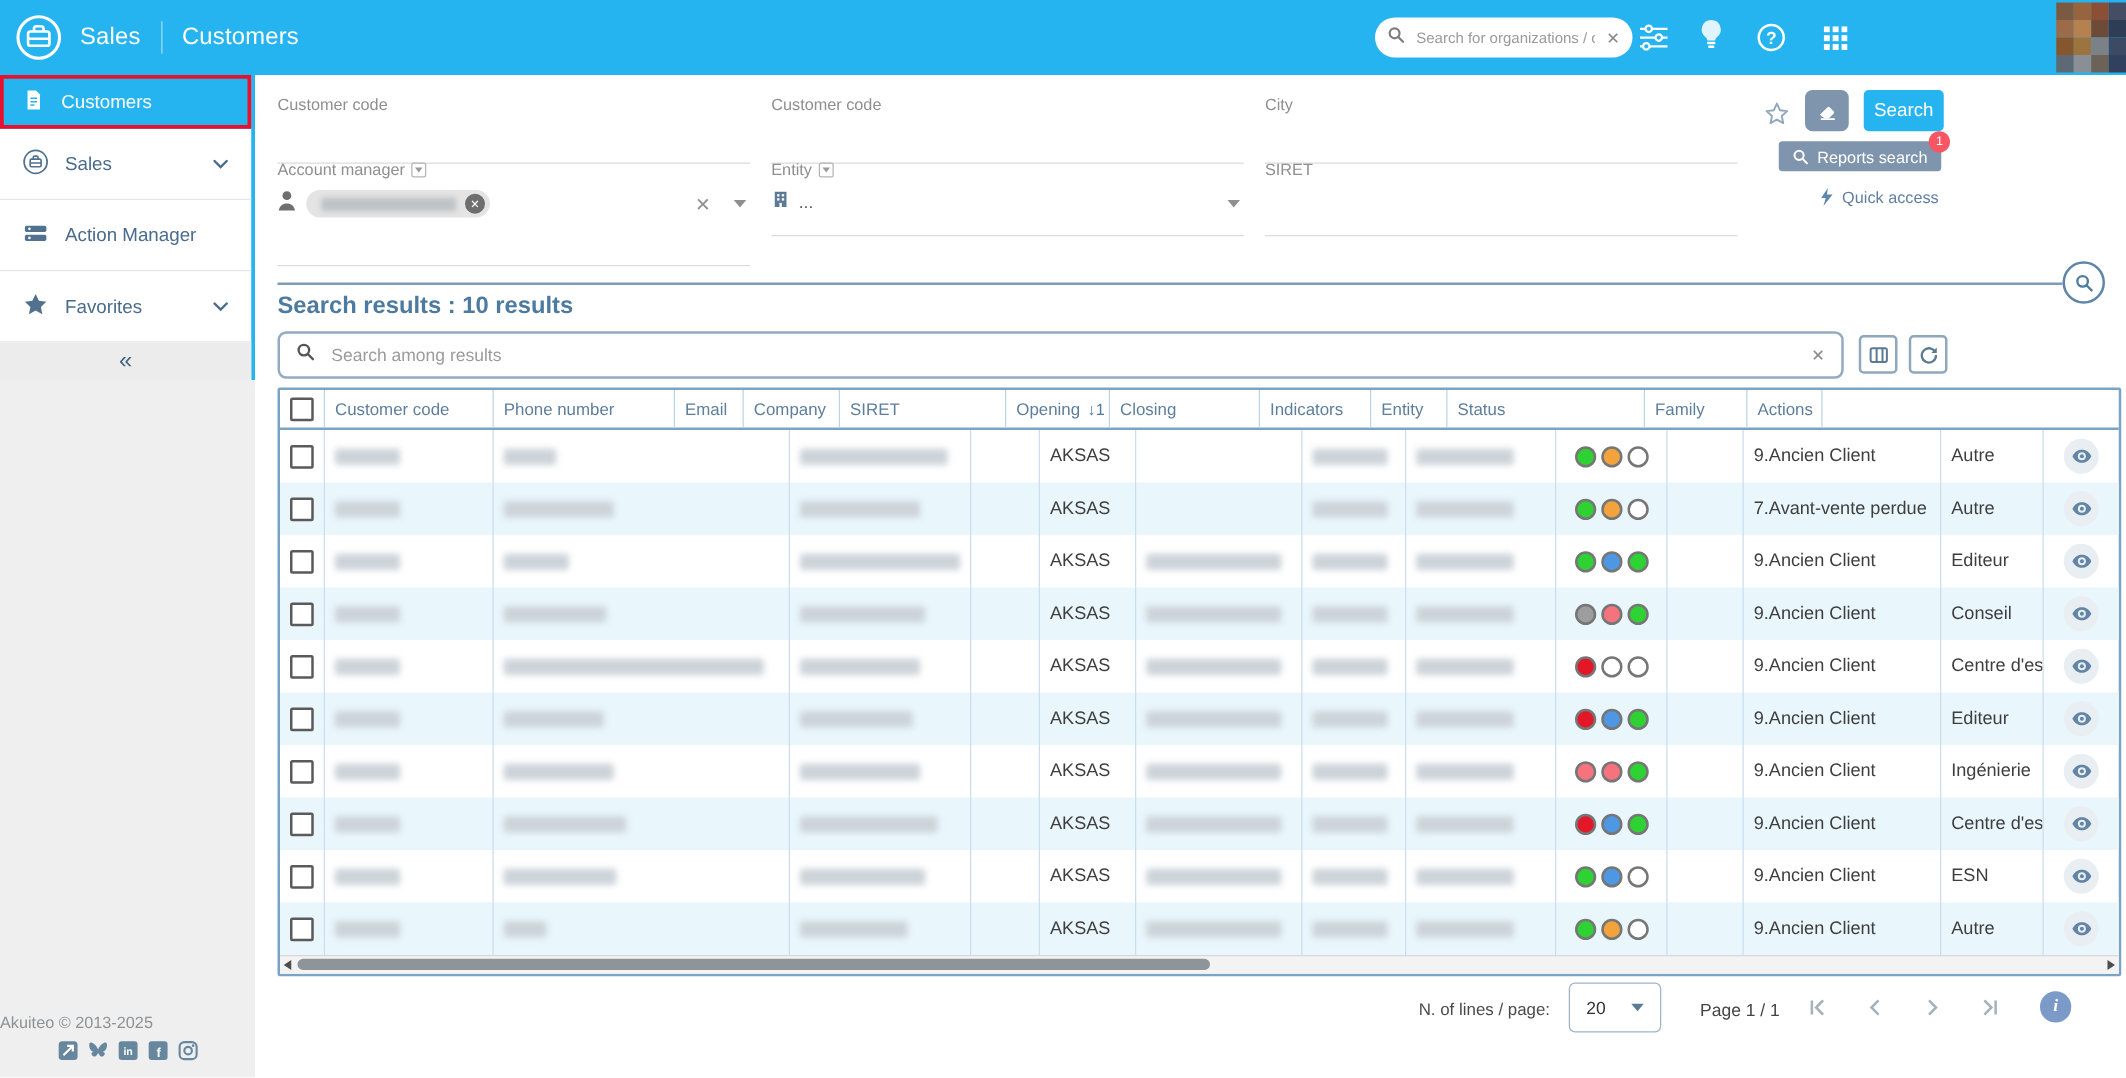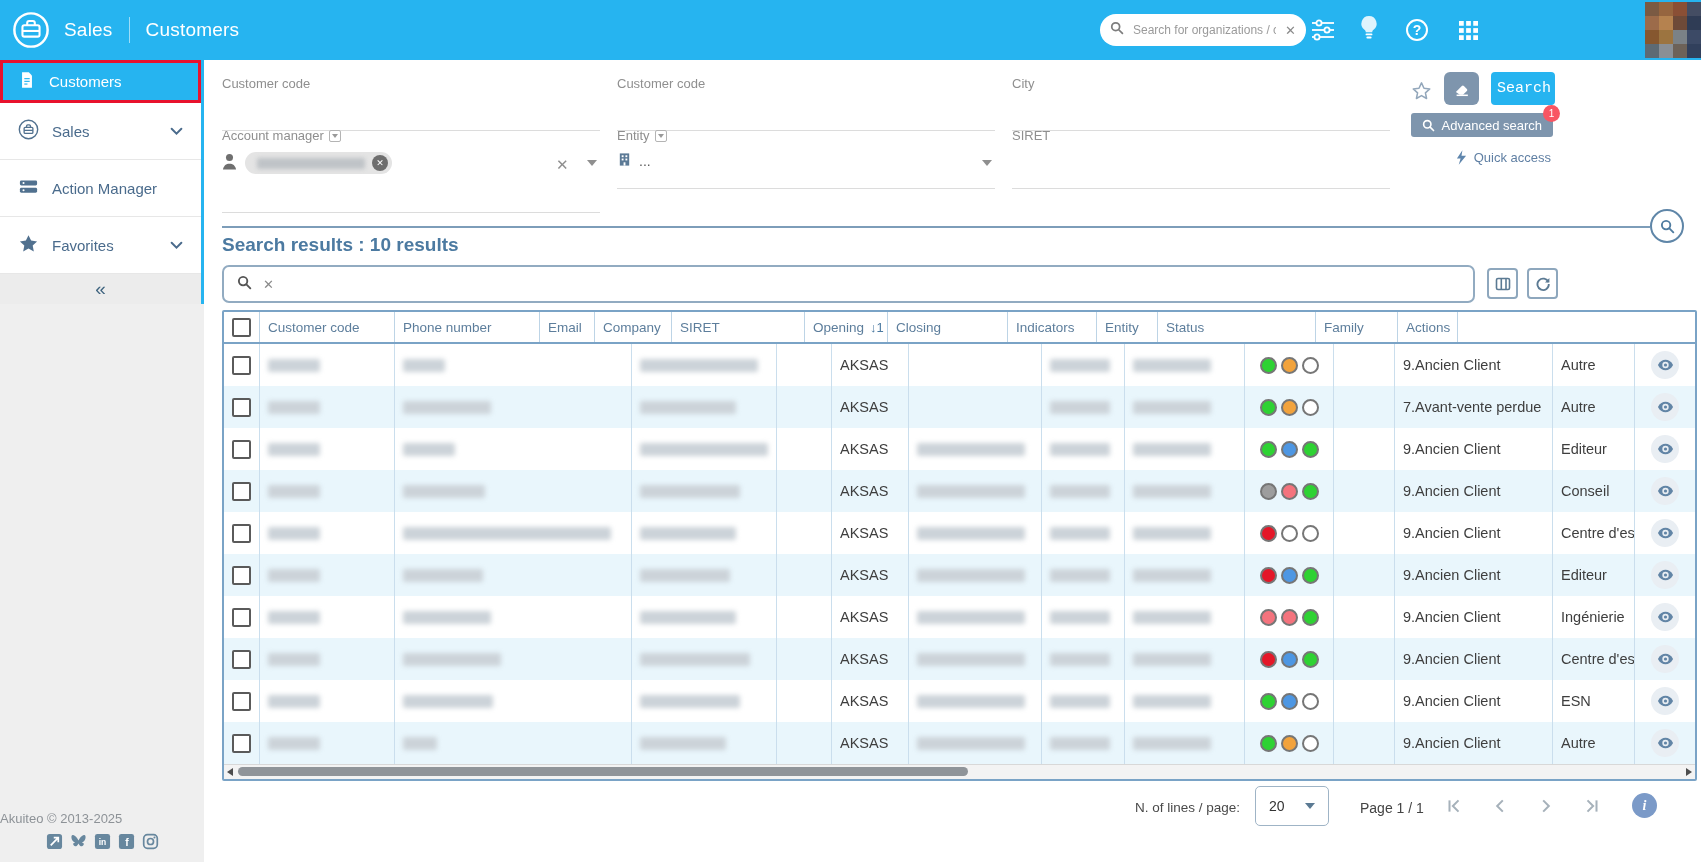--- a/index.html
+++ b/index.html
@@ -44,21 +44,21 @@
   .chip{background:#e4e4e4;border-radius:11px;height:22px;display:flex;align-items:center;gap:7px;padding:0 4px 0 12px;}
   .chip-blur{width:108px;height:11px;background:#bfc3c7;border-radius:2px;filter:blur(2px);}
   .chip-x{width:16px;height:16px;border-radius:50%;background:#6e6e6e;color:#fff;font-size:9px;display:flex;align-items:center;justify-content:center;}
   .fx{position:absolute;color:#8f8f8f;font-size:15px;line-height:1;}
   .tri-down{width:0;height:0;border-left:5px solid transparent;border-right:5px solid transparent;border-top:6px solid #8f8f8f;position:absolute;}
   .ent-field{position:absolute;left:413px;top:92px;display:flex;align-items:center;gap:7px;font-size:14px;color:#5a5a5a;}
   .star-fav{position:absolute;left:1206px;top:20px;}
   .eraser-btn{position:absolute;left:1240px;top:12px;width:35px;height:33px;background:#7e95ad;border-radius:6px;
               display:flex;align-items:center;justify-content:center;}
   .search-btn{position:absolute;left:1287px;top:12px;width:64px;height:33px;background:#26b4f0;border:none;border-radius:4px;
-              color:#fff;font-size:15px;font-family:Liberation Mono, monospace;text-align:center;}
+              color:#fff;font-size:15px;font-family:Liberation Sans, sans-serif;text-align:center;}
   .adv-btn{position:absolute;right:148px;top:53px;height:24px;background:#7e95ad;border-radius:3px;color:#fff;font-size:13px;
            display:flex;align-items:center;gap:7px;padding:0 11px;}
   .badge{position:absolute;top:-8px;right:-7px;width:17px;height:17px;border-radius:50%;background:#f85663;color:#fff;
          font-size:10px;display:flex;align-items:center;justify-content:center;}
   .quick{position:absolute;right:150px;top:90px;color:#5f7fa3;font-size:13px;display:flex;align-items:center;gap:7px;}
   .fdivider{position:absolute;left:18px;top:166px;width:1428px;height:2px;background:#7d9db9;}
   .fsearch-circle{position:absolute;left:1446px;top:149px;width:34px;height:34px;border:2px solid #5f86a8;border-radius:50%;
                   background:#fff;box-sizing:border-box;display:flex;align-items:center;justify-content:center;}
   .res-title{position:absolute;left:18px;top:174px;font-size:19px;font-weight:bold;color:#4c7aa1;}
   .res-search{position:absolute;left:18px;top:205px;width:1253px;height:38px;border:2px solid #92abc1;border-radius:7px;
@@ -330,21 +330,21 @@
         <path d="M3.2 13.2l6.6-6.6a1.6 1.6 0 0 1 2.3 0l3.3 3.3a1.6 1.6 0 0 1 0 2.3l-4.3 4.3H7.6z" fill="#fff"></path>
         <line x1="4" y1="17" x2="16.5" y2="17" stroke="#fff" stroke-width="1.7"></line>
       </svg>
   </span>
   <button class="search-btn">Search</button>
   <div class="adv-btn">
     <svg viewBox="0 0 16 16" width="13" height="13">
         <circle cx="6.5" cy="6.5" r="4.5" fill="none" stroke="#fff" stroke-width="2"></circle>
         <line x1="10" y1="10" x2="14.2" y2="14.2" stroke="#fff" stroke-width="2" stroke-linecap="round"></line>
       </svg>
-    <span>Advanced search</span>
+    <span>Reports search</span>
     <span class="badge">1</span>
   </div>
   <div class="quick">
     <svg viewBox="0 0 12 16" width="11" height="15">
         <path d="M7 0L1 9h4l-2 7 8-10H6z" fill="#5f86ad"></path>
       </svg>
     <span>Quick access</span>
   </div>
   <span class="fdivider"></span>
   <span class="fsearch-circle">
@@ -355,20 +355,21 @@
   </span>
 
   <div class="res-title">Search results : 10 results</div>
   <div class="res-search">
     <span>
       <svg viewBox="0 0 16 16" width="15" height="15">
           <circle cx="6.5" cy="6.5" r="4.5" fill="none" stroke="#555" stroke-width="2"></circle>
           <line x1="10" y1="10" x2="14.2" y2="14.2" stroke="#555" stroke-width="2" stroke-linecap="round"></line>
         </svg>
     </span>
+    <input placeholder="Search among results" style="">
     <span class="tb-clear">✕</span>
   </div>
   <span class="sq-btn" style="left:1283px;">
     <svg viewBox="0 0 16 16" width="16" height="16">
         <rect x="1.5" y="2.5" width="13" height="11" rx="1.5" fill="none" stroke="#5b7a93" stroke-width="1.6"></rect>
         <line x1="6.3" y1="2.5" x2="6.3" y2="13.5" stroke="#5b7a93" stroke-width="1.6"></line>
         <line x1="11" y1="2.5" x2="11" y2="13.5" stroke="#5b7a93" stroke-width="1.6"></line>
       </svg>
   </span>
   <span class="sq-btn" style="left:1323px;">

